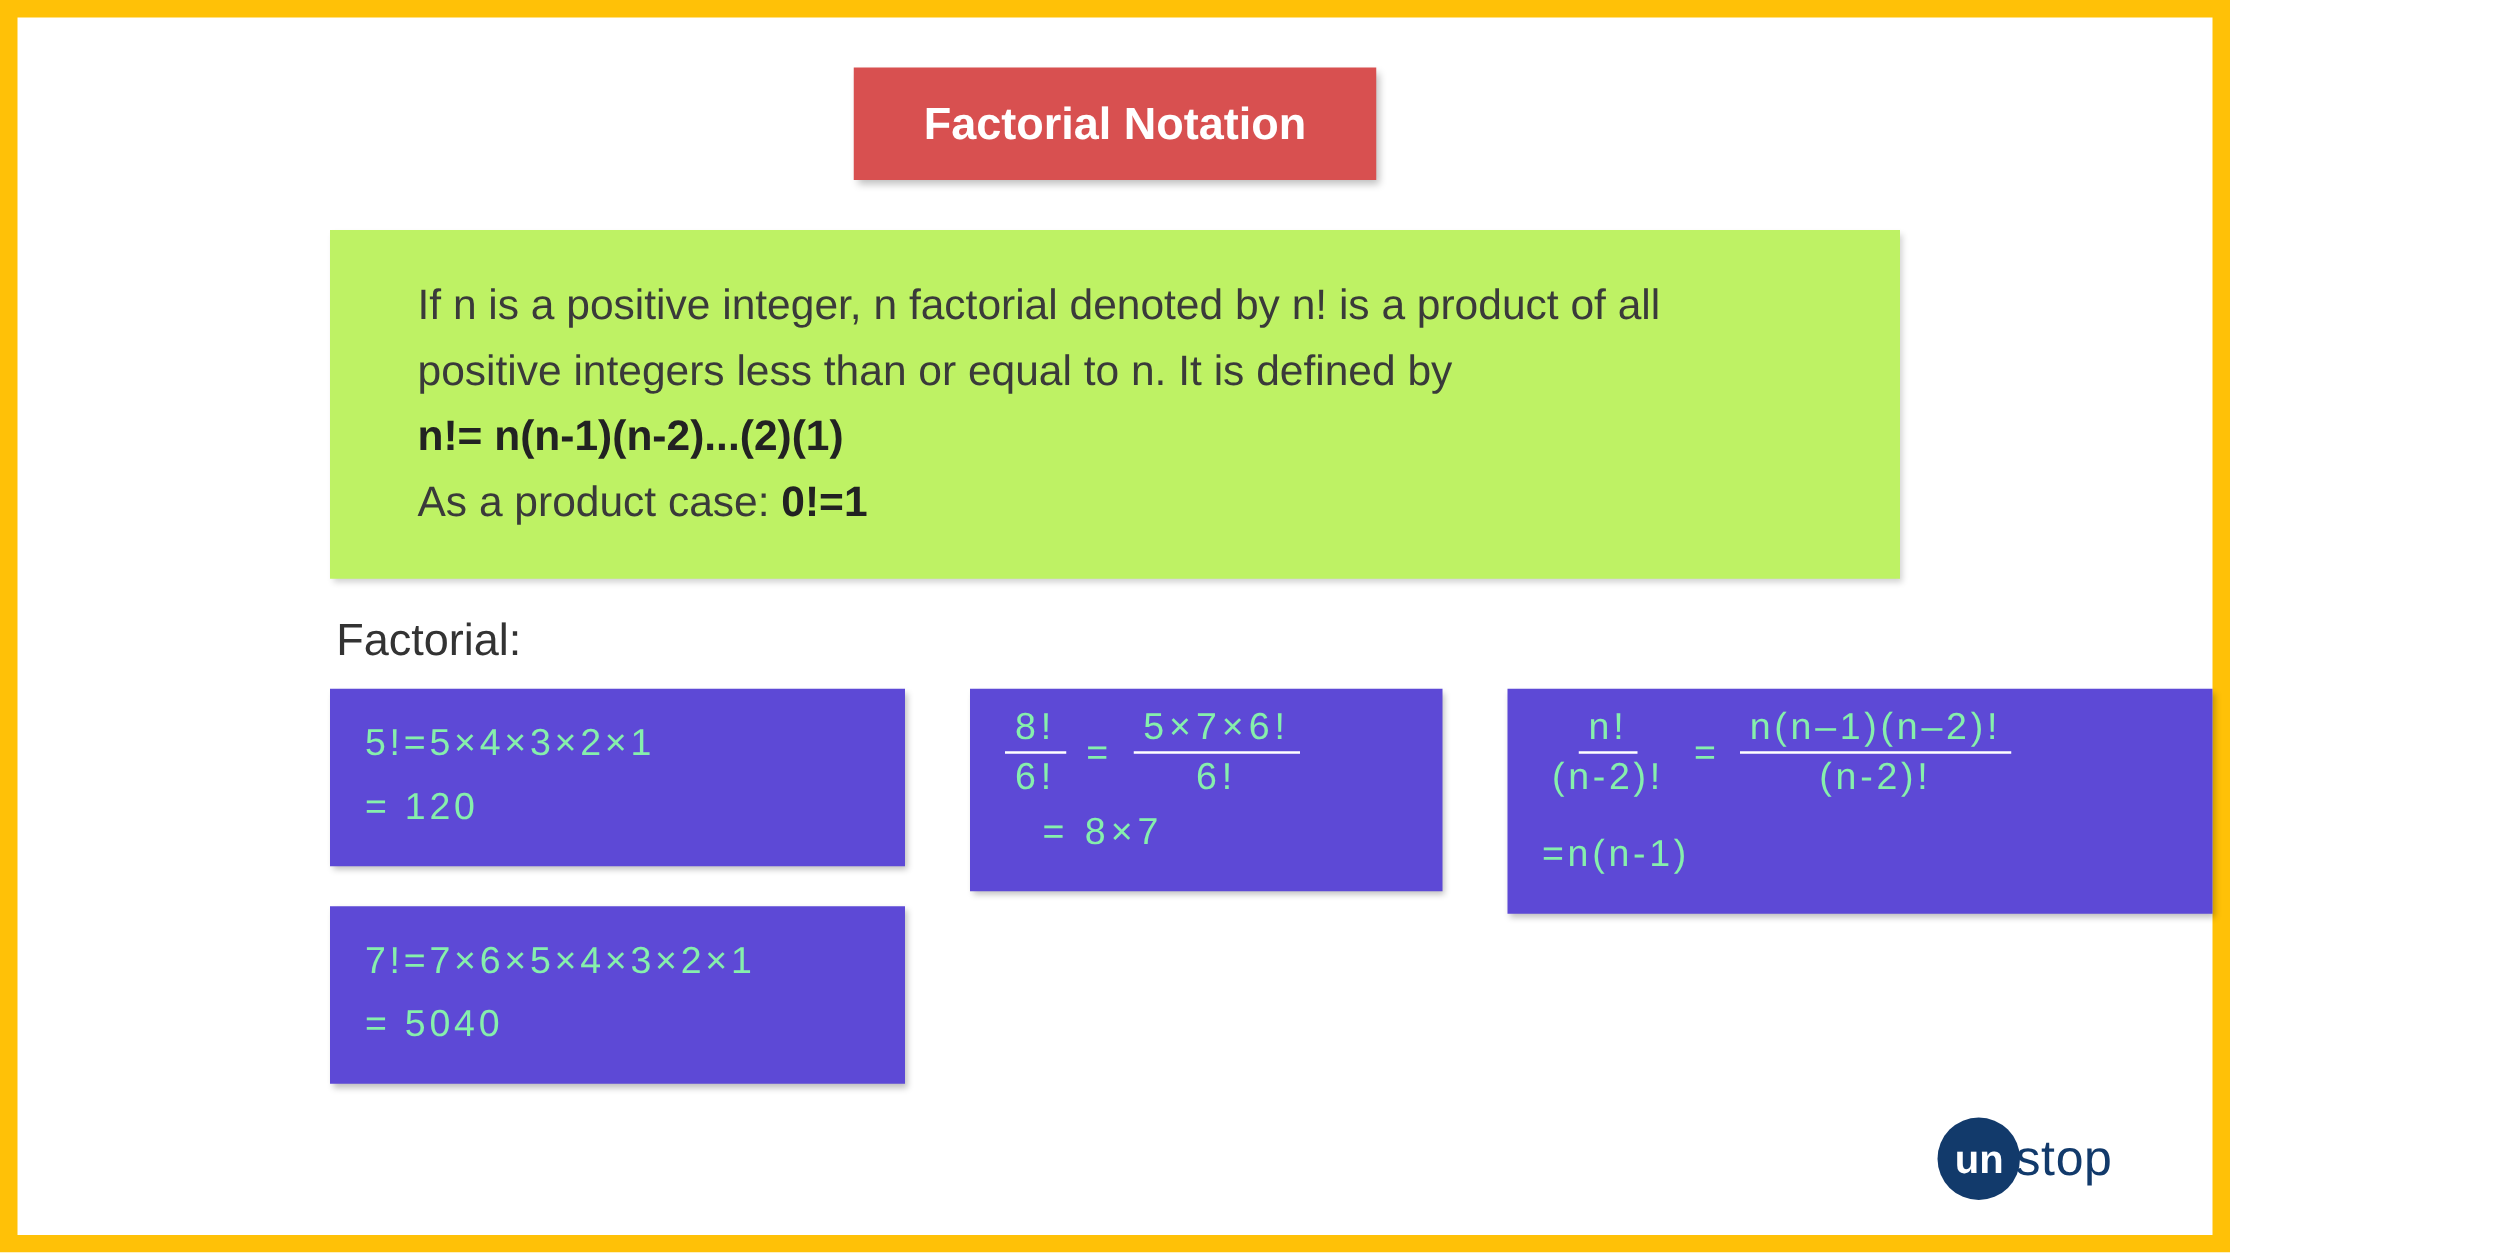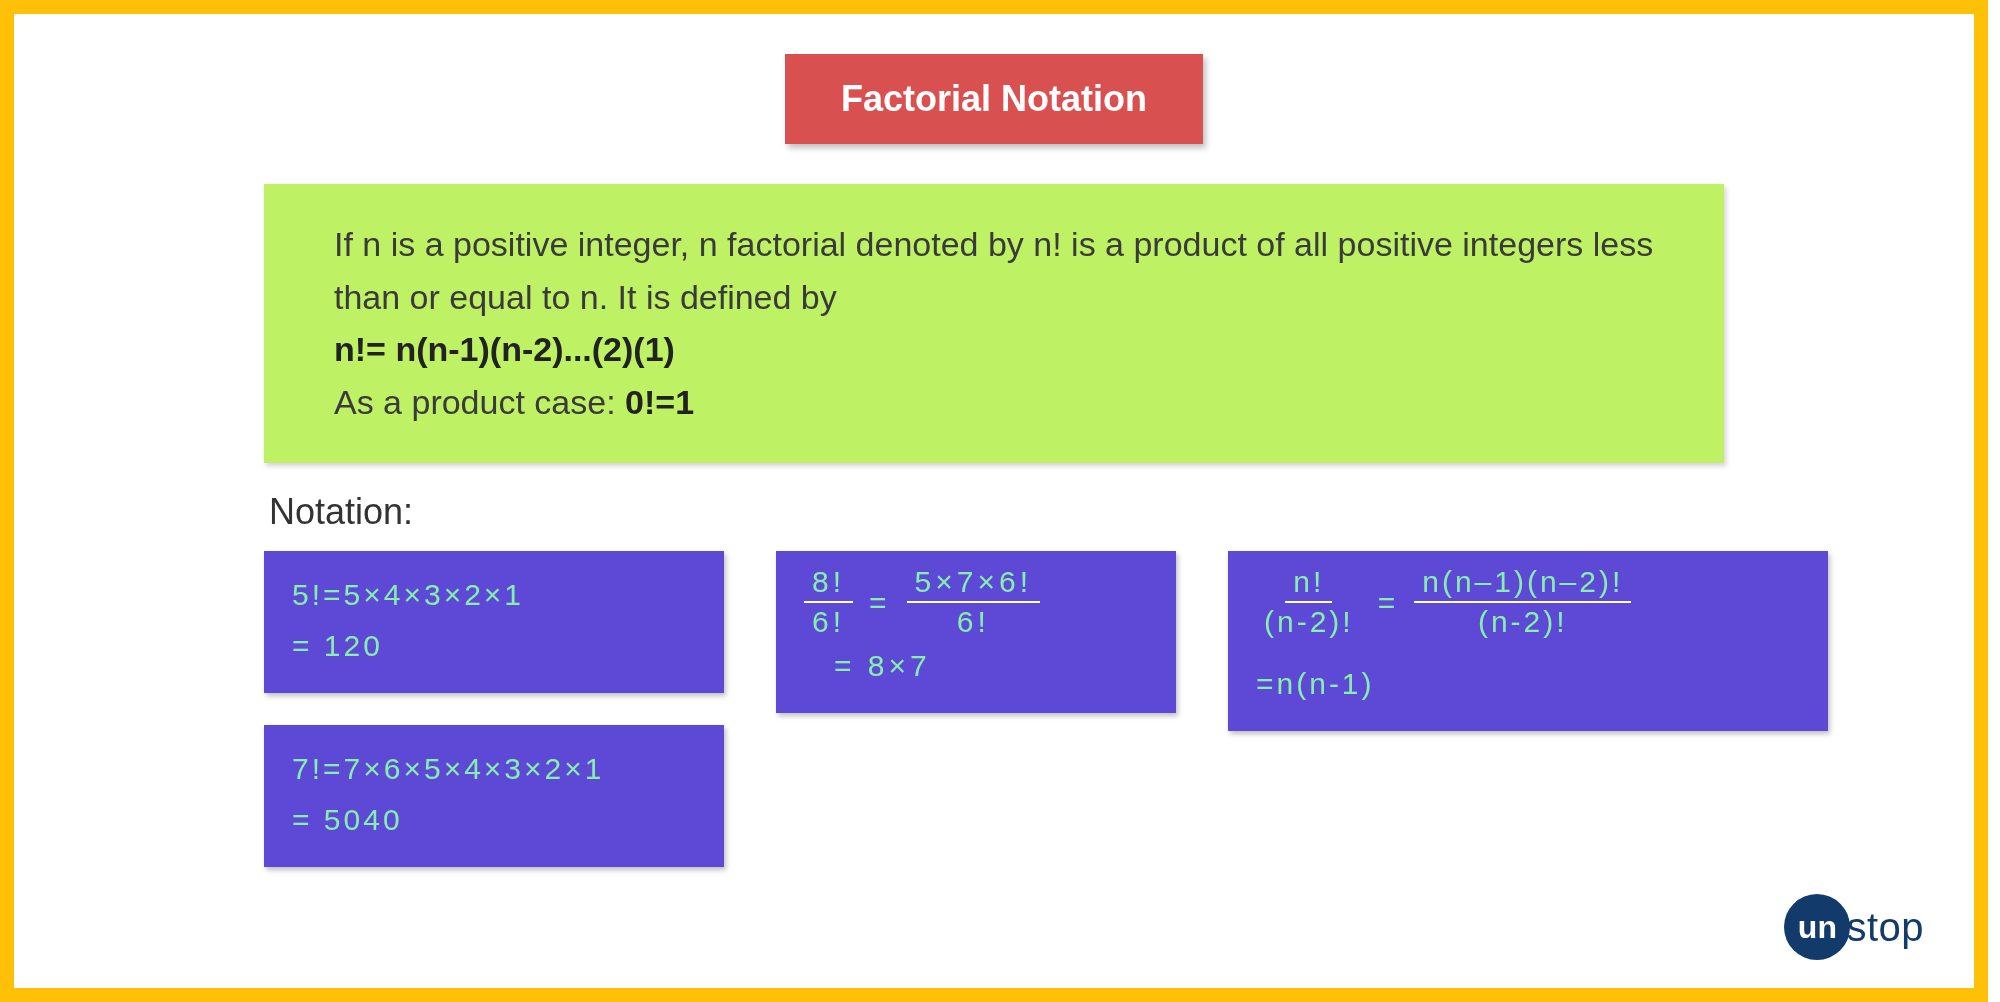--- a/index.html
+++ b/index.html
@@ -4,21 +4,21 @@
 <style>
   * { margin: 0; padding: 0; box-sizing: border-box; }
   body {
     font-family: -apple-system, BlinkMacSystemFont, "Segoe UI", Helvetica, Arial, sans-serif;
     background: #fff;
     width: 2000px;
     height: 1002px;
   }
   .outer-frame {
     border: 14px solid #ffc107;
-    width: 1988px;
+    width: 1784px;
     height: 1002px;
     position: relative;
     background: #fff;
   }
   .title-box {
     background: #d85050;
     color: #fff;
     font-size: 36px;
     font-weight: 600;
     padding: 24px 56px;
@@ -68,21 +68,21 @@
   .card.frac { width: 400px; letter-spacing: 4px; padding: 14px 28px 22px 28px; }
   .card.wide { width: 600px; letter-spacing: 3px; padding: 14px 28px 22px 28px; }
   .frac-row { display:flex; align-items:center; gap:12px; }
   .vfrac { display:inline-flex; flex-direction:column; align-items:center; line-height:1.15; }
   .vfrac .top { border-bottom: 2px solid #fff; padding: 0 8px 2px 8px; }
   .vfrac .bot { padding: 2px 8px 0 8px; }
   .eq { padding: 0 4px; }
   .step { padding-left: 30px; }
   .logo {
     position: absolute;
-    right: 50px;
+    right: 80px;
     bottom: 28px;
     display: flex;
     align-items: center;
     font-size: 40px;
     font-weight: 500;
     color: #123a6b;
     letter-spacing: 0.5px;
   }
   .logo-circle {
     width: 66px; height: 66px;
@@ -108,21 +108,21 @@
   </div>
 
   <div class="definition-box">
     <div>If n is a positive integer, n factorial denoted by n! is a product of all positive integers less than or equal to n. It is defined by</div>
     <div class="formula">n!= n(n-1)(n-2)...(2)(1)</div>
     <div class="special">
       <span>As a product case: </span><b>0!=1</b>
     </div>
   </div>
 
-  <div class="examples-label">Notation:</div>
+  <div class="examples-label">Factorial:</div>
 
   <div class="examples-row">
 
     <div class="col">
       <div class="card small">
         <div>5!=5×4×3×2×1</div>
         <div>= 120</div>
       </div>
       <div class="card small">
         <div>7!=7×6×5×4×3×2×1</div>

